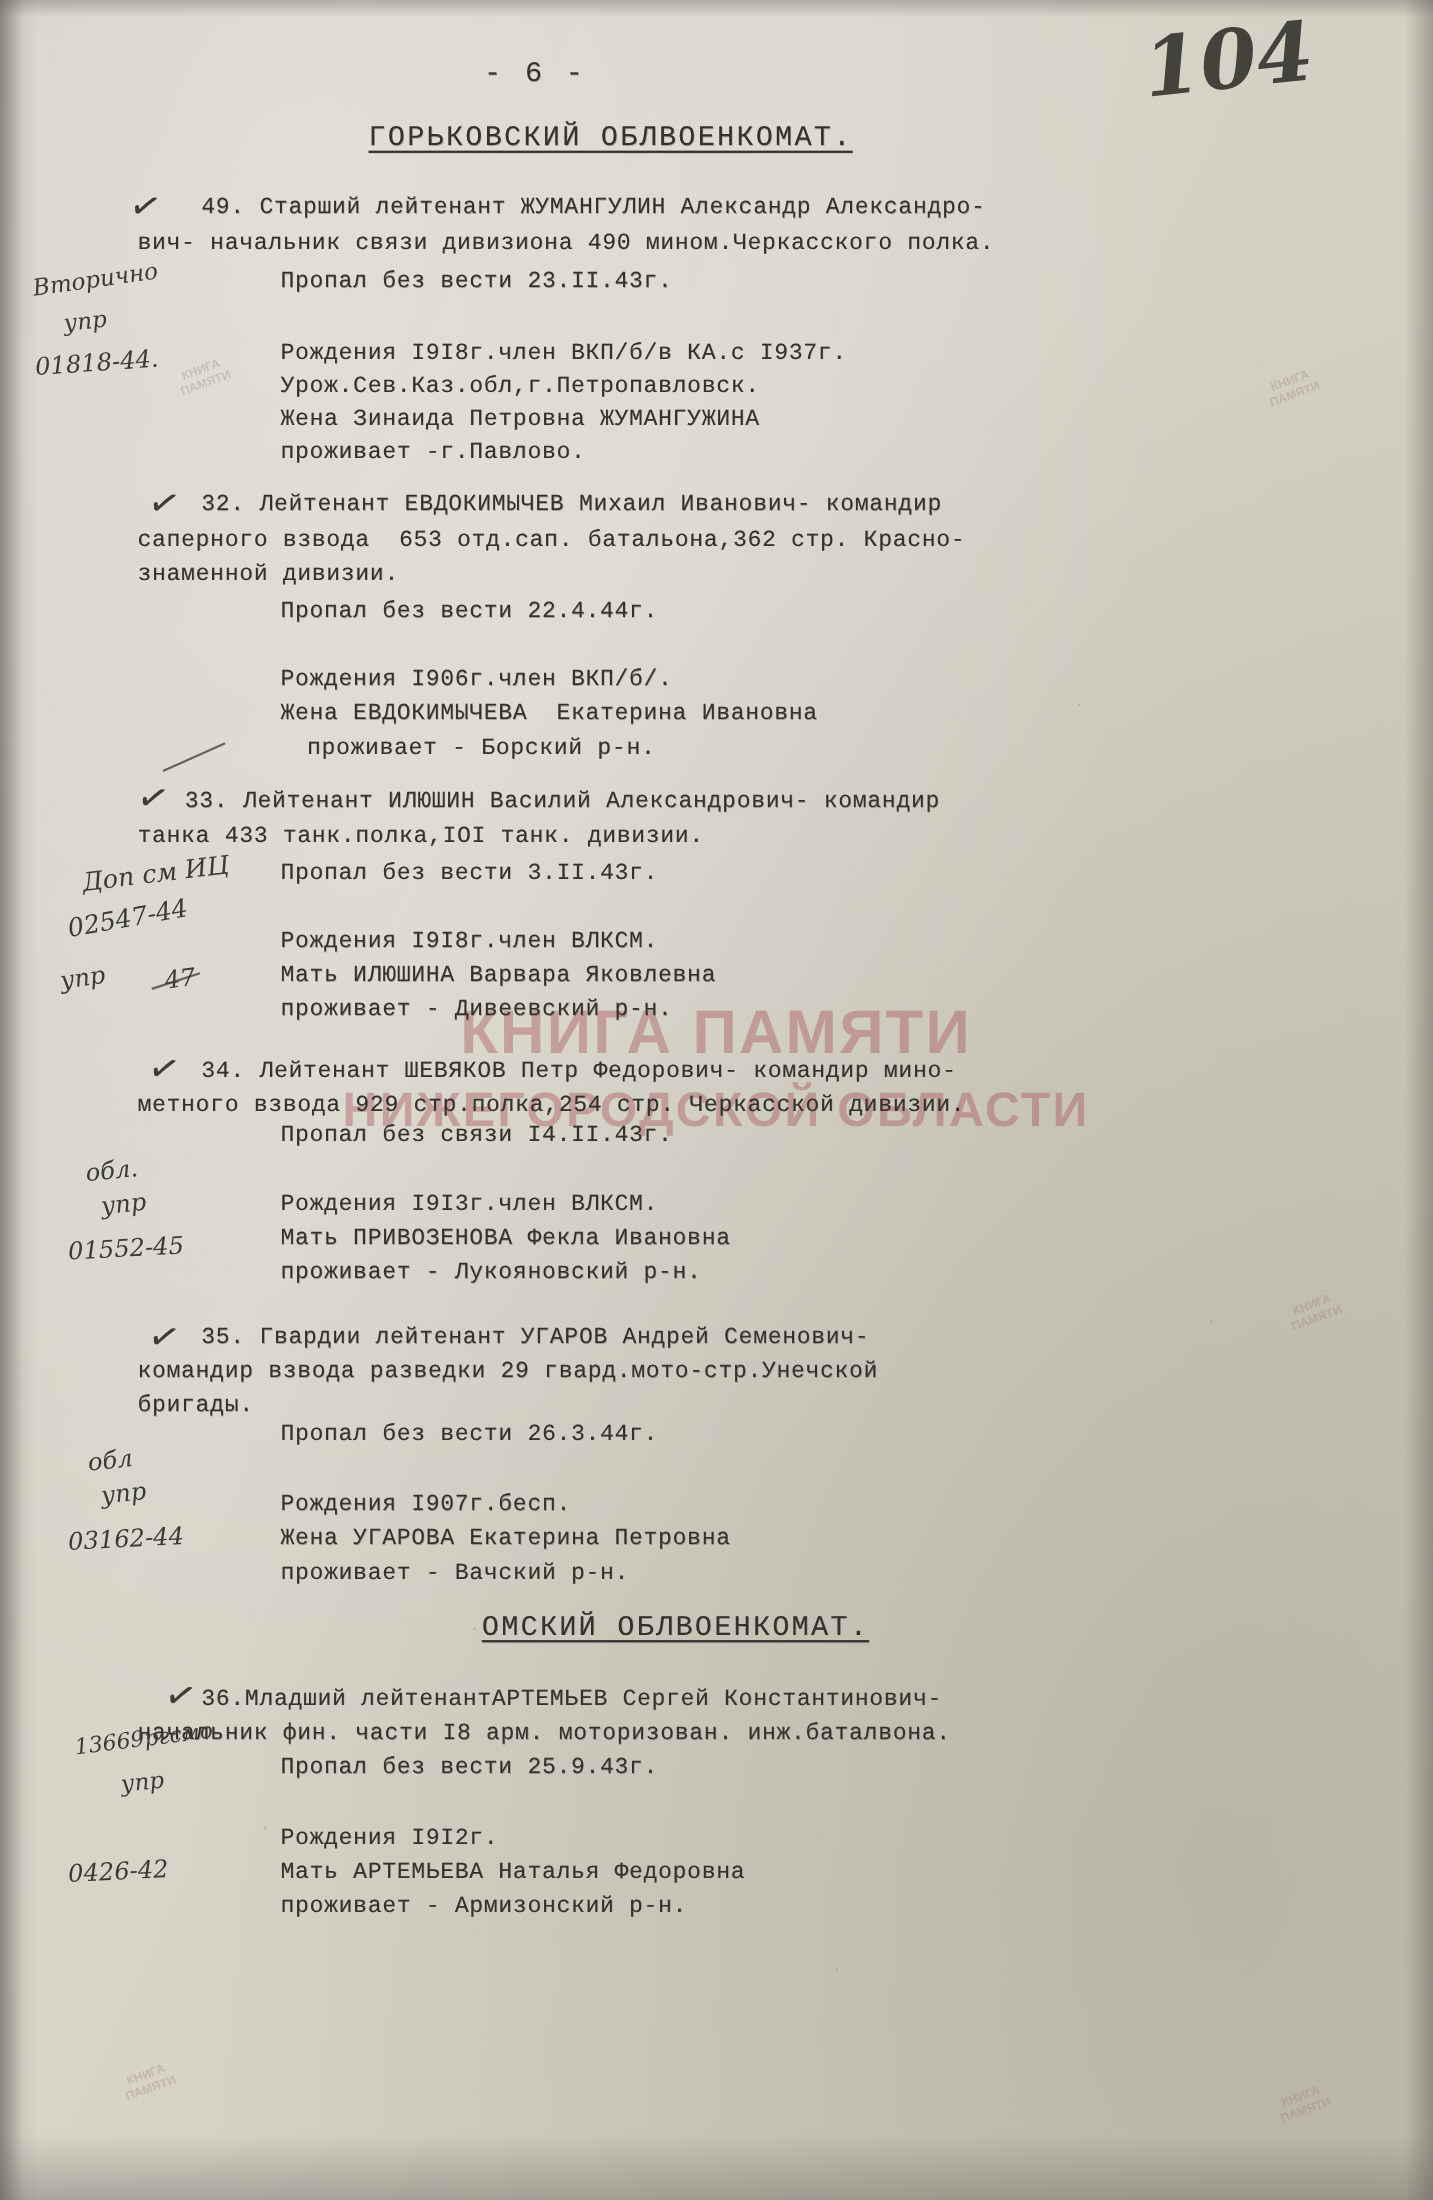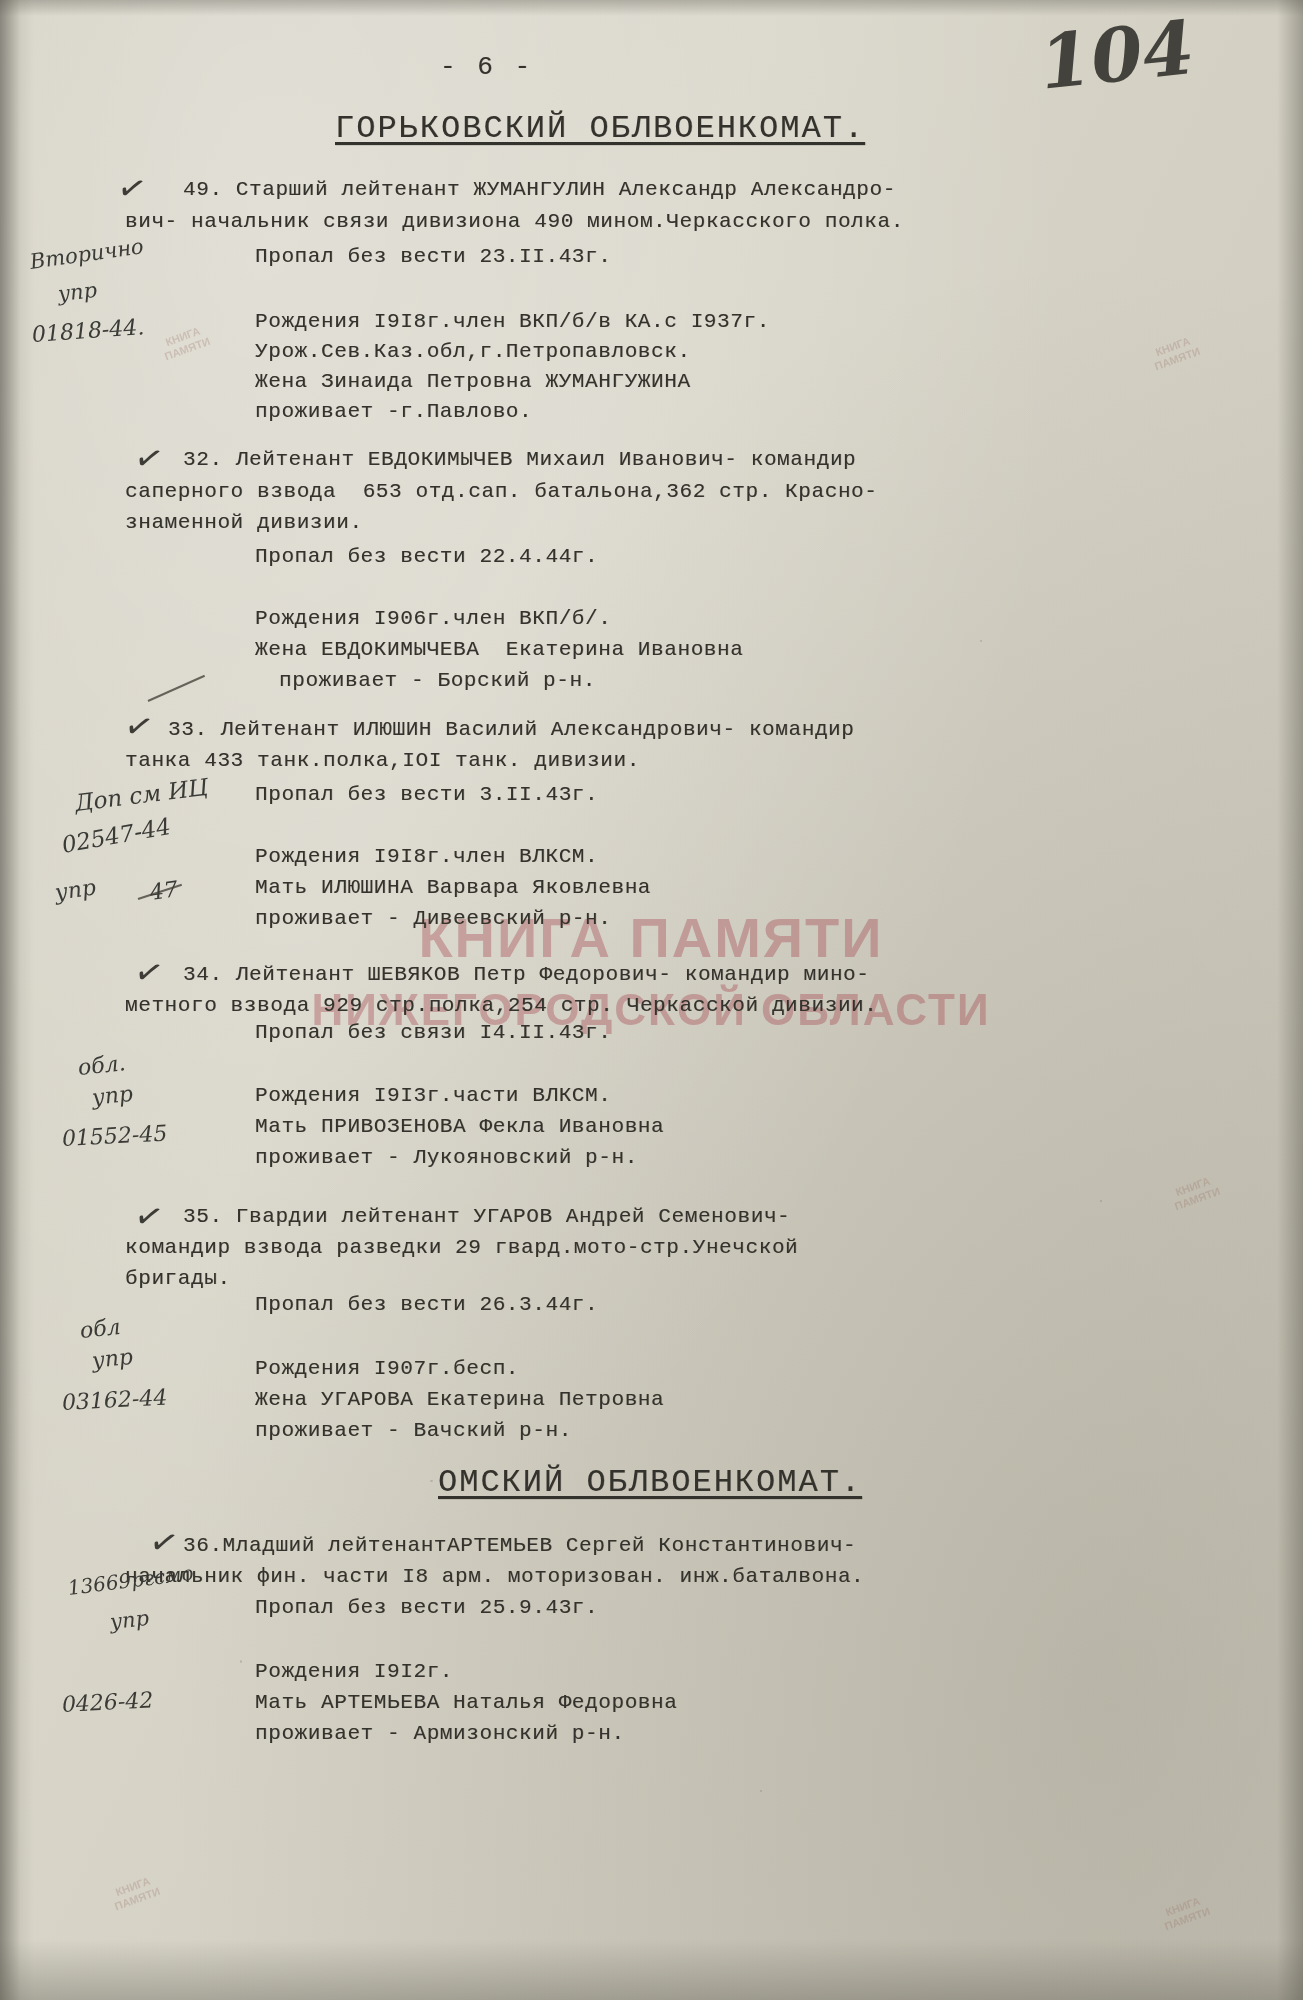--- a/index.html
+++ b/index.html
@@ -71,21 +71,21 @@
     font-size: 21px;
     letter-spacing: 0.6px;
     color: #34322c;
     text-shadow: 0.5px 0.4px 0 rgba(60,58,50,0.35);
   }
   .pagenum {
     font-size: 26px;
     letter-spacing: 3px;
   }
   .heading {
-    font-size: 32px;
+    font-size: 26px;
     letter-spacing: 2.0px;
     text-decoration: underline;
     text-underline-offset: 5px;
   }
 
   
   .hand {
     position: absolute;
     white-space: pre;
     font-family: "DejaVu Serif", serif;
@@ -199,21 +199,21 @@
     <div class="t" style="left:168px;top:718px;text-align:right;">33. Лейтенант ИЛЮШИН Василий Александрович- командир</div>
     <div class="t" style="left:125px;top:749px;">танка 433 танк.полка,IOI танк. дивизии.</div>
     <div class="t" style="left:255px;top:783px;">Пропал без вести 3.II.43г.</div>
     <div class="t" style="left:255px;top:845px;">Рождения I9I8г.член ВЛКСМ.</div>
     <div class="t" style="left:255px;top:876px;text-align:right;">Мать ИЛЮШИНА Варвара Яковлевна</div>
     <div class="t" style="left:255px;top:907px;">проживает - Дивеевский р-н.</div>
 
     <div class="t" style="left:183px;top:963px;">34. Лейтенант ШЕВЯКОВ Петр Федорович- командир мино-</div>
     <div class="t" style="left:125px;top:994px;">метного взвода 929 стр.полка,254 стр. Черкасской дивизии.</div>
     <div class="t" style="left:255px;top:1021px;">Пропал без связи I4.II.43г.</div>
-    <div class="t" style="left:255px;top:1084px;">Рождения I9I3г.части ВЛКСМ.</div>
+    <div class="t" style="left:255px;top:1084px;">Рождения I9I3г.член ВЛКСМ.</div>
     <div class="t" style="left:255px;top:1115px;">Мать ПРИВОЗЕНОВА Фекла Ивановна</div>
     <div class="t" style="left:255px;top:1146px;">проживает - Лукояновский р-н.</div>
 
     <div class="t" style="left:183px;top:1205px;">35. Гвардии лейтенант УГАРОВ Андрей Семенович-</div>
     <div class="t" style="left:125px;top:1236px;">командир взвода разведки 29 гвард.мото-стр.Унечской</div>
     <div class="t" style="left:125px;top:1267px;">бригады.</div>
     <div class="t" style="left:255px;top:1293px;">Пропал без вести 26.3.44г.</div>
     <div class="t" style="left:255px;top:1357px;">Рождения I907г.бесп.</div>
     <div class="t" style="left:255px;top:1388px;">Жена УГАРОВА Екатерина Петровна</div>
     <div class="t" style="left:255px;top:1419px;">проживает - Вачский р-н.</div>

